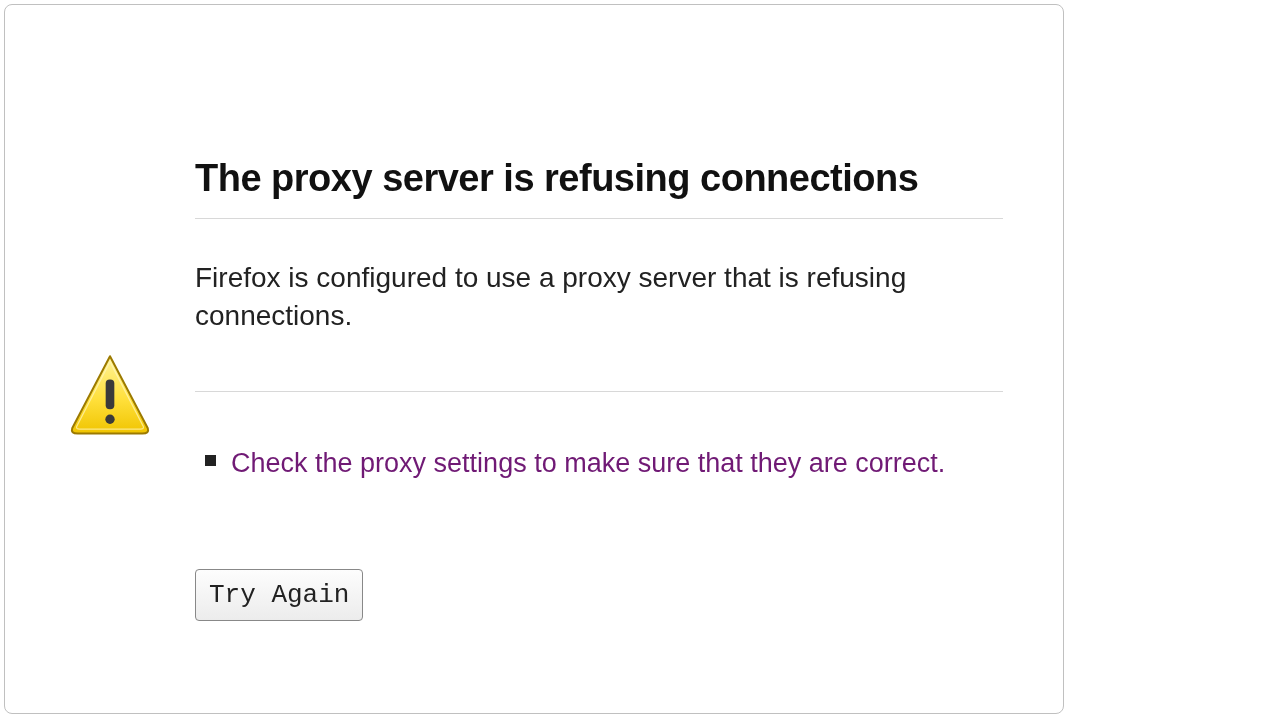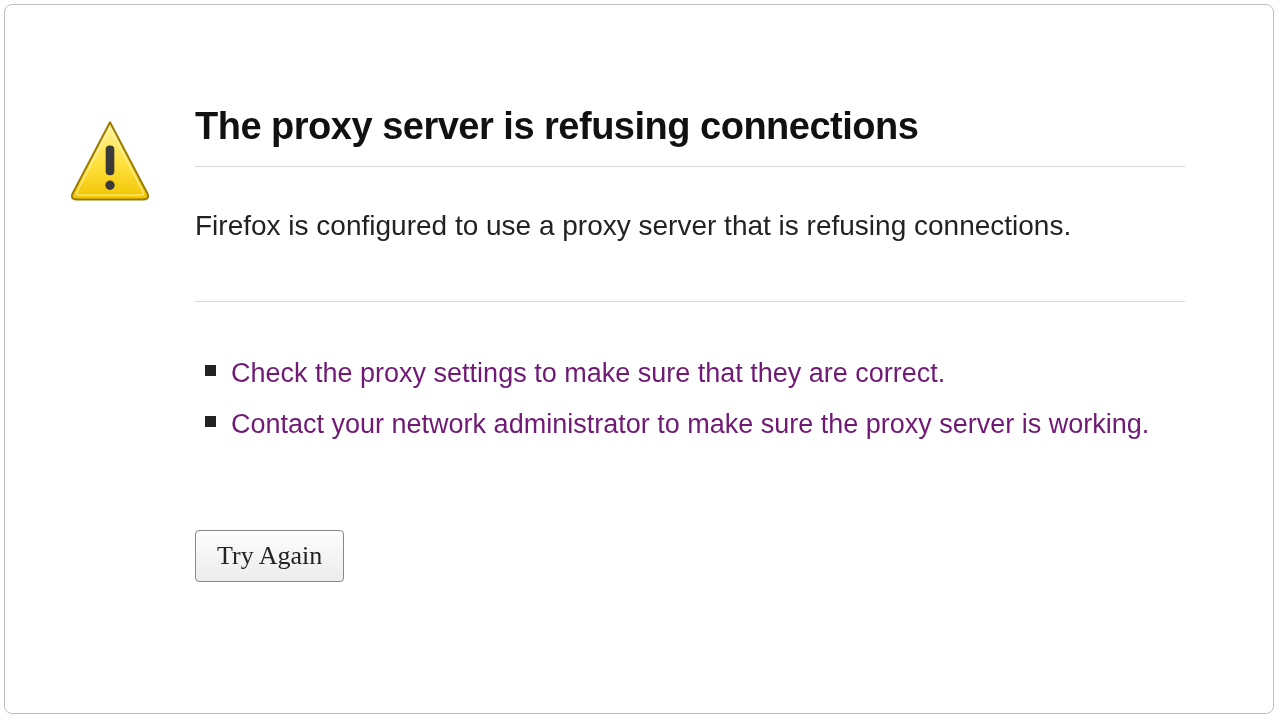--- a/index.html
+++ b/index.html
@@ -7,26 +7,26 @@
       font-family: "Segoe UI", Arial, sans-serif;
       background: #ffffff;
       width: 1280px;
       height: 720px;
       overflow: hidden;
     }
     .error-container {
       border: 1px solid #c0c0c0;
       border-radius: 8px;
       margin: 4px;
-      width: 1270px;
+      width: 1060px;
       height: 710px;
       background: #fff;
       padding: 100px 60px 40px 50px;
       display: flex;
-      align-items: flex-start;
+      align-items: center;
     }
     .icon-wrap {
       width: 110px;
       flex-shrink: 0;
       display: flex;
       justify-content: center;
       padding-top: 10px;
     }
     .content {
       flex: 1;
@@ -66,24 +66,24 @@
     ul.tips li::before {
       content: "";
       position: absolute;
       left: 0;
       top: 17px;
       width: 11px;
       height: 11px;
       background: #222;
     }
     button.try-again {
-      font-family: Liberation Serif, serif;
+      font-family: Liberation Mono, monospace;
       font-size: 26px;
       color: #222;
-      padding: 10px 21px;
+      padding: 10px 13px;
       background: linear-gradient(#fdfdfd, #ececec);
       border: 1px solid #888;
       border-radius: 4px;
       cursor: pointer;
     }
   </style>
 </head>
 <body>
 
 <div class="error-container">
@@ -109,20 +109,19 @@
     <h1 class="title">The proxy server is refusing connections</h1>
 
     <hr class="rule">
 
     <p class="desc">Firefox is configured to use a proxy server that is refusing connections.</p>
 
     <hr class="rule">
 
     <ul class="tips">
       <li>Check the proxy settings to make sure that they are correct.</li>
-      <li>Contact your network administrator to make sure the proxy server is working.</li>
     </ul>
 
     <button class="try-again">Try Again</button>
 
   </div>
 
 </div>
 
 </body></html>

